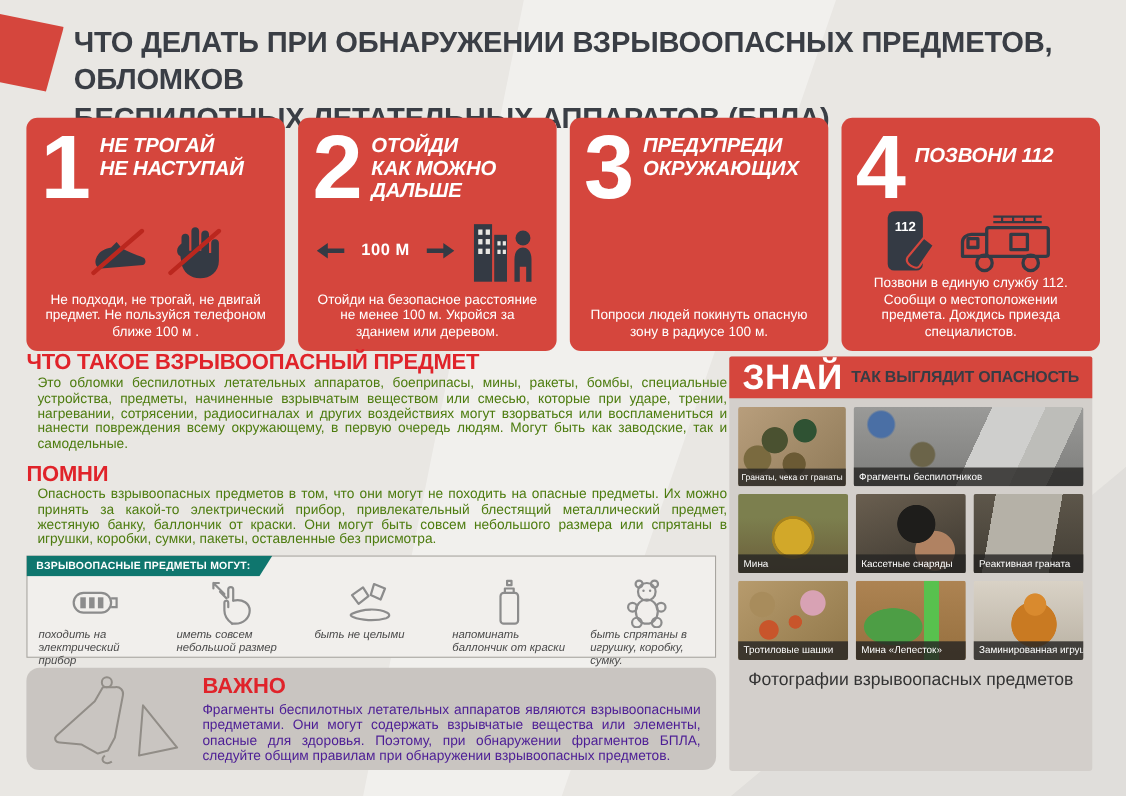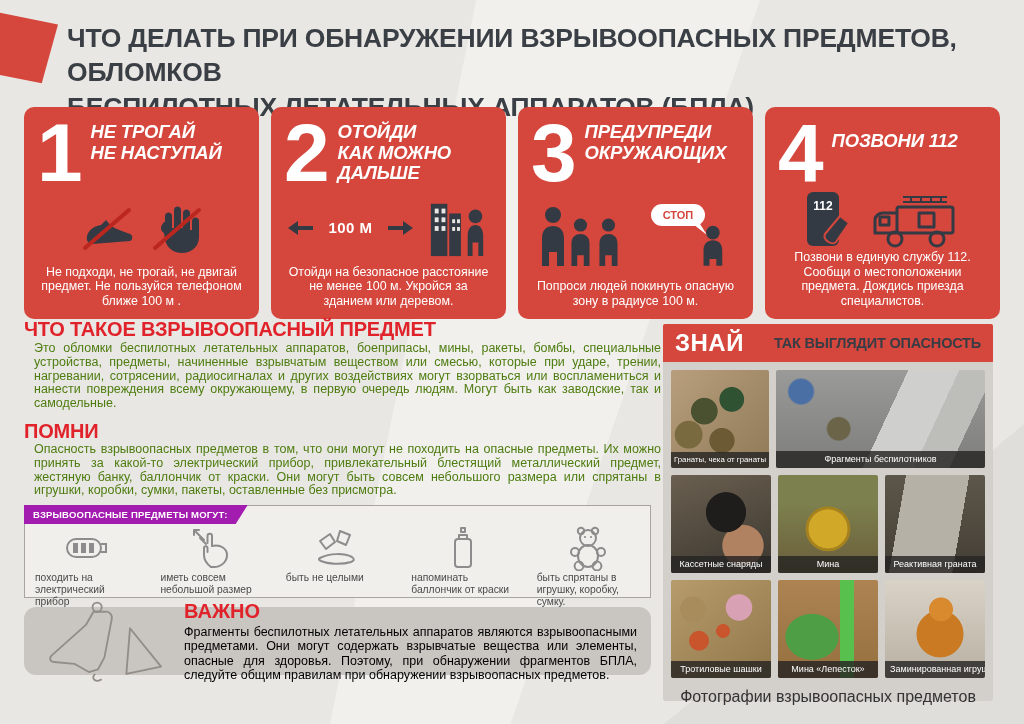--- a/index.html
+++ b/index.html
@@ -24,43 +24,43 @@
 
   
   .sec-heading{position:absolute;left:24px;margin:0;font-size:20px;font-weight:800;color:#e0232a;letter-spacing:-.2px;}
   .sec-body{position:absolute;left:34px;width:627px;margin:0;font-size:12.5px;line-height:1.1;color:#4d7c0f;text-align:justify;}
   #what-heading{top:318px;}
   #what-body{top:342px;}
   #remember-heading{top:420px;}
   #remember-body{top:443px;}
 
   .strip{position:absolute;left:24px;top:505px;width:627px;height:93px;background:#f1efec;border:1px solid #a8a5a0;box-sizing:border-box;}
-  .strip-tag{position:absolute;left:-1px;top:-1px;background:#a21caf;color:#fff;font-size:9.5px;font-weight:800;padding:4px 20px 4px 9px;letter-spacing:.2px;clip-path:polygon(0 0,100% 0,calc(100% - 12px) 100%,0 100%);}
-  .strip-items{display:flex;gap:22px;padding:20px 10px 0 10px;}
+  .strip-tag{position:absolute;left:-1px;top:-1px;background:#0f766e;color:#fff;font-size:9.5px;font-weight:800;padding:4px 20px 4px 9px;letter-spacing:.2px;clip-path:polygon(0 0,100% 0,calc(100% - 12px) 100%,0 100%);}
+  .strip-items{display:flex;gap:22px;padding:20px 10px 0 10px;font-style:italic;}
   .strip-item{flex:1;display:flex;flex-direction:column;align-items:flex-start;}
   .strip-icon{height:44px;display:flex;align-items:center;justify-content:center;align-self:center;}
   .strip-label{font-size:10.3px;line-height:1.15;color:#4a4a4a;margin-top:2px;}
 
-  .important{position:absolute;left:24px;top:607px;width:627px;height:68px;background:#c9c5c1;border-radius:12px;display:flex;align-items:center;box-sizing:border-box;padding:6px 14px 6px 10px;}
+  .important{position:absolute;left:24px;top:607px;width:627px;height:93px;background:#c9c5c1;border-radius:12px;display:flex;align-items:center;box-sizing:border-box;padding:6px 14px 6px 10px;}
   .important-icon{flex:0 0 150px;display:flex;justify-content:center;}
   .important-text{flex:1;}
   .important-heading{margin:0 0 2px;font-size:20px;font-weight:800;color:#e0232a;}
-  .important-body{margin:0;font-size:12.5px;line-height:1.13;color:#000000;text-align:justify;}
+  .important-body{margin:0;font-size:12.5px;line-height:1.13;color:#4c1d95;text-align:justify;}
 
   
   .danger-panel{position:absolute;left:663px;top:324px;width:330px;height:377px;background:#d3cfcb;border-radius:3px;box-sizing:border-box;}
   .panel-header{height:38px;background:#d5463d;display:flex;align-items:center;justify-content:space-between;padding:0 12px;border-radius:2px 2px 0 0;}
-  .know-label{font-size:24px;font-weight:800;color:#fff;letter-spacing:.5px;}
+  .know-label{font-size:32px;font-weight:800;color:#fff;letter-spacing:.5px;}
   .panel-header-sub{font-size:14.5px;font-weight:800;color:#383c44;letter-spacing:-.2px;}
   .photo-grid{padding:8px 8px 0;}
   .photo-row{display:grid;gap:7px;margin-bottom:7px;}
   .photo-row-1{grid-template-columns:98px 1fr;}
   .photo-row-3{grid-template-columns:repeat(3,1fr);}
-  .photo{position:relative;height:98px;border-radius:2px;overflow:hidden;}
-  .cap{position:absolute;left:0;right:0;bottom:0;background:rgba(38,36,35,.82);color:#fff;font-size:9px;line-height:1;padding:4px 5px;text-align:center;white-space:nowrap;overflow:hidden;}
+  .photo{position:relative;height:72px;border-radius:2px;overflow:hidden;}
+  .cap{position:absolute;left:0;right:0;bottom:0;background:rgba(38,36,35,.82);color:#fff;font-size:9px;line-height:1;padding:4px 5px;text-align:left;white-space:nowrap;overflow:hidden;}
   .cap-small{font-size:7.8px;text-align:center;padding:4px 2px;}
   .panel-footer{text-align:center;font-size:16px;color:#333;padding-top:3px;}
 
   
   .p1{background:radial-gradient(circle at 62% 30%,#2f5233 0 13%,transparent 14%),radial-gradient(circle at 34% 42%,#4a5130 0 15%,transparent 16%),radial-gradient(circle at 18% 66%,#7a6a3f 0 13%,transparent 14%),radial-gradient(circle at 52% 72%,#6b5a34 0 14%,transparent 15%),linear-gradient(135deg,#b89e7c,#8f7a58);}
   .p2{background:radial-gradient(circle at 12% 22%,#4a6fa5 0 6%,transparent 7%),linear-gradient(115deg,transparent 52%,#cfcfcd 52% 72%,#bdbdb9 72% 86%,transparent 86%),radial-gradient(circle at 30% 60%,#6b6449 0 7%,transparent 8%),linear-gradient(180deg,#9a9a98,#7d7d7b);}
   .p3{background:radial-gradient(circle at 55% 38%,#1e1d1b 0 24%,transparent 25%),radial-gradient(circle at 72% 72%,#b08262 0 20%,transparent 21%),linear-gradient(160deg,#6a5f50,#3c372f);}
   .p4{background:radial-gradient(circle at 50% 55%,#d2a829 0 26%,#a5821e 27% 30%,transparent 31%),linear-gradient(180deg,#7c7f4e 30%,#6b5e3a);}
   .p5{background:linear-gradient(100deg,transparent 18%,#b5b1a7 18% 72%,transparent 72%),radial-gradient(circle at 40% 75%,#716a58 0 30%,transparent 31%),linear-gradient(180deg,#5d564a,#433e35);padding-left:44px;}
   .p6{background:radial-gradient(circle at 28% 62%,#c8552b 0 10%,transparent 11%),radial-gradient(circle at 52% 52%,#c8552b 0 9%,transparent 10%),radial-gradient(circle at 68% 28%,#d8a2b4 0 13%,transparent 14%),radial-gradient(circle at 22% 30%,#a88c5c 0 12%,transparent 13%),linear-gradient(140deg,#b79b6d,#907749);}
@@ -137,45 +137,20 @@
       </div>
       <p class="step-desc">Отойди на безопасное расстояние не менее 100 м. Укройся за зданием или деревом.</p>
     </div>
 
     <div class="step">
       <div class="step-head">
         <div class="step-num">3</div>
         <div class="step-title">ПРЕДУПРЕДИ
 ОКРУЖАЮЩИХ</div>
       </div>
-      <div class="step-icons">
-        <svg width="92" height="62" viewBox="0 0 92 62">
-          <g fill="#343a44">
-            <circle cx="14" cy="11" r="8"></circle>
-            <path d="M3 62V34c0-8 4.5-12 11-12s11 4 11 12v28h-7V48h-8v14z"></path>
-            <g transform="translate(30,12) scale(0.82)">
-              <circle cx="14" cy="11" r="8"></circle>
-              <path d="M3 62V34c0-8 4.5-12 11-12s11 4 11 12v28h-7V48h-8v14z"></path>
-            </g>
-            <g transform="translate(58,12) scale(0.82)">
-              <circle cx="14" cy="11" r="8"></circle>
-              <path d="M3 62V34c0-8 4.5-12 11-12s11 4 11 12v28h-7V48h-8v14z"></path>
-            </g>
-          </g>
-        </svg>
-        <svg width="88" height="64" viewBox="0 0 88 64">
-          <rect x="6" y="1" width="54" height="22" rx="11" fill="#ffffff"></rect>
-          <polygon points="48,21 62,32 55,21" fill="#ffffff"></polygon>
-          <text x="33" y="16" text-anchor="middle" font-size="11" font-weight="bold" fill="#d5463d">СТОП</text>
-          <g fill="#343a44" transform="translate(56,22) scale(0.85)">
-            <circle cx="14" cy="9" r="8"></circle>
-            <path d="M3 48V30c0-8 4.5-12 11-12s11 4 11 12v18h-7V40h-8v8z"></path>
-          </g>
-        </svg>
-      </div>
       <p class="step-desc">Попроси людей покинуть опасную зону в радиусе 100 м.</p>
     </div>
 
     <div class="step">
       <div class="step-head">
         <div class="step-num">4</div>
         <div class="step-title" style="padding-top:16px;">ПОЗВОНИ 112</div>
       </div>
       <div class="step-icons">
         <svg width="52" height="60" viewBox="0 0 52 60">
@@ -308,25 +283,25 @@
     <div class="photo-grid">
       <div class="photo-row photo-row-1">
         <div class="photo p1">
           <div class="cap cap-small">Гранаты, чека от гранаты</div>
         </div>
         <div class="photo p2">
           <div class="cap">Фрагменты беспилотников</div>
         </div>
       </div>
       <div class="photo-row photo-row-3">
+        <div class="photo p4">
+          <div class="cap">Мина</div>
+        </div>
         <div class="photo p3">
           <div class="cap">Кассетные снаряды</div>
-        </div>
-        <div class="photo p4">
-          <div class="cap">Мина</div>
         </div>
         <div class="photo p5">
           <div class="cap">Реактивная граната</div>
         </div>
       </div>
       <div class="photo-row photo-row-3">
         <div class="photo p6">
           <div class="cap">Тротиловые шашки</div>
         </div>
         <div class="photo p7">

